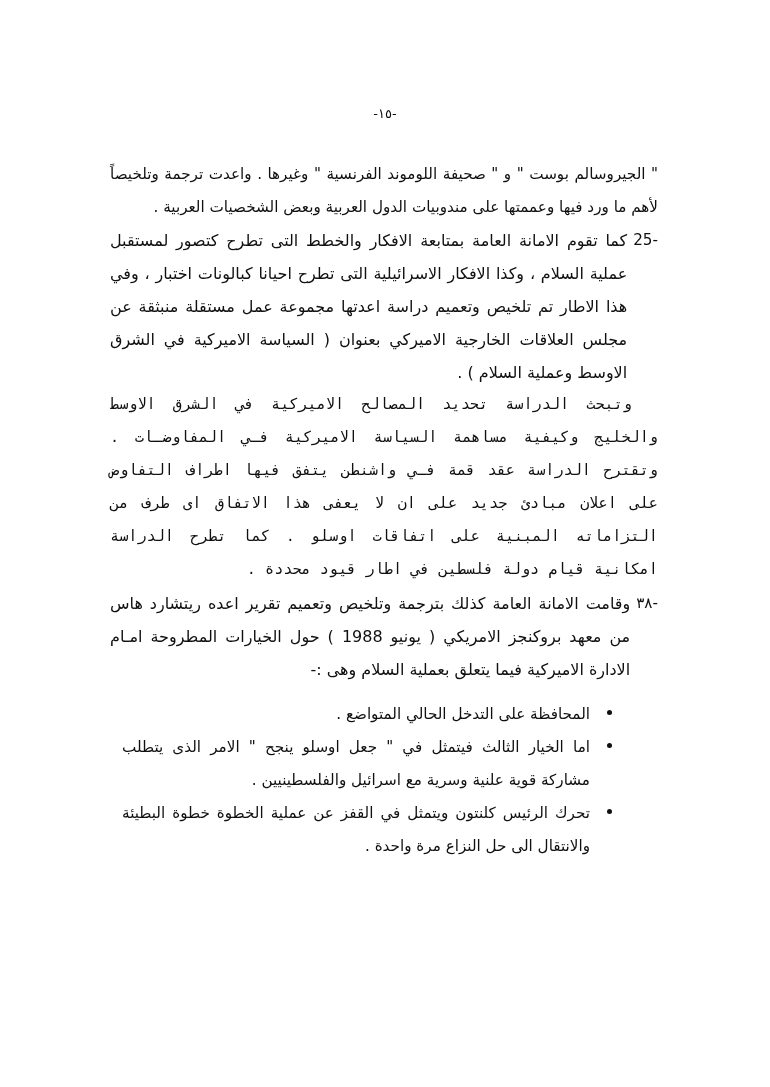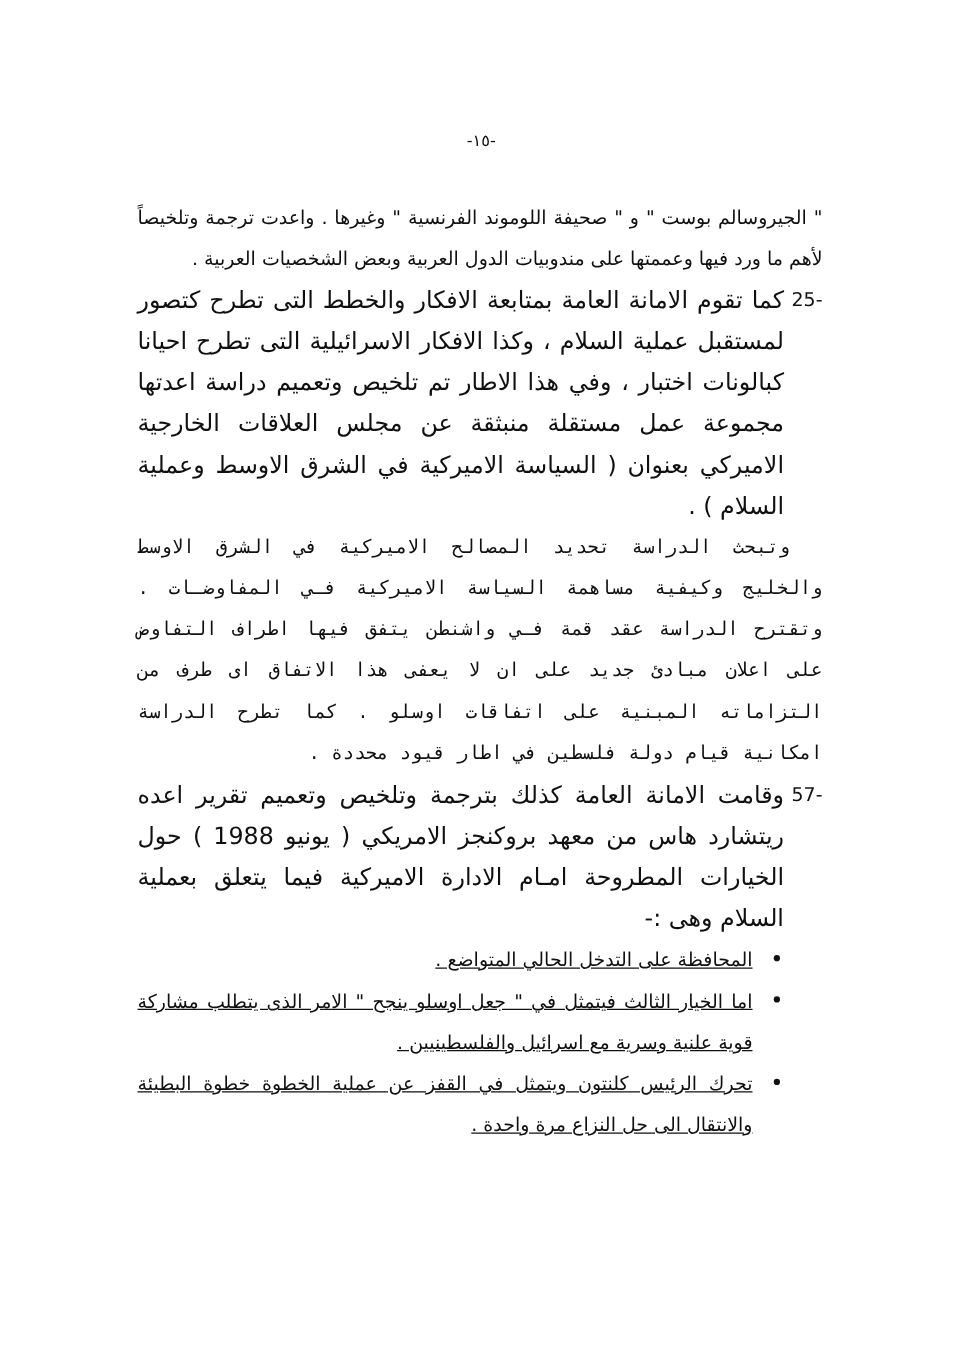--- a/index.html
+++ b/index.html
@@ -52,34 +52,33 @@
   }
   .num {
     flex: 0 0 auto;
     font-size: 15.2px;
     line-height: 33px;
     white-space: nowrap;
     padding-left: 2px;
   }
   .numbered .txt {
     flex: 1 1 auto;
-    font-size: 19px;
+    font-size: 16px;
     line-height: 33px;
     text-align: justify;
     text-align-last: right;
   }
   .indent {
     text-indent: 26px;
     font-family: Liberation Mono, monospace;
   }
   .bullets {
     list-style: none;
-    margin: 0;
+    margin: 12px;
     padding: 0;
-    text-decoration: underline;
   }
   .bullets li {
     position: relative;
     font-size: 15.2px;
     line-height: 33px;
     padding-right: 22px;
     margin-right: 34px;
     text-align: justify;
     text-align-last: right;
   }
@@ -105,21 +104,21 @@
     <p class="para intro">" الجيروسالم بوست " و " صحيفة اللوموند الفرنسية " وغيرها . واعدت ترجمة وتلخيصاً لأهم ما ورد فيها وعممتها على مندوبيات الدول العربية وبعض الشخصيات العربية .</p>
 
     <div class="numbered">
       <span class="num">-25</span>
       <span class="txt">كما تقوم الامانة العامة بمتابعة الافكار والخطط التى تطرح كتصور لمستقبل عملية السلام ، وكذا الافكار الاسرائيلية التى تطرح احيانا كبالونات اختبار ، وفي هذا الاطار تم تلخيص وتعميم دراسة اعدتها مجموعة عمل مستقلة منبثقة عن مجلس العلاقات الخارجية الاميركي بعنوان ( السياسة الاميركية في الشرق الاوسط وعملية السلام ) .</span>
     </div>
 
     <p class="para indent">وتبحث الدراسة تحديد المصالح الاميركية في الشرق الاوسط والخليج وكيفية مساهمة السياسة الاميركية فـي المفاوضـات . وتقترح الدراسة عقد قمة فـي واشنطن يتفق فيها اطراف التفاوض على اعلان مبادئ جديد على ان لا يعفى هذا الاتفاق اى طرف من التزاماته المبنية على اتفاقات اوسلو . كما تطرح الدراسة امكانية قيام دولة فلسطين في اطار قيود محددة .</p>
 
     <div class="numbered">
-      <span class="num">-57</span>
+      <span class="num">-٣٨</span>
       <span class="txt">وقامت الامانة العامة كذلك بترجمة وتلخيص وتعميم تقرير اعده ريتشارد هاس من معهد بروكنجز الامريكي ( يونيو 1988 ) حول الخيارات المطروحة امـام الادارة الاميركية فيما يتعلق بعملية السلام وهى :-</span>
     </div>
 
     <ul class="bullets">
       <li>
         <span class="dot"></span>
         <span>المحافظة على التدخل الحالي المتواضع .</span>
       </li>
       <li>
         <span class="dot"></span>

